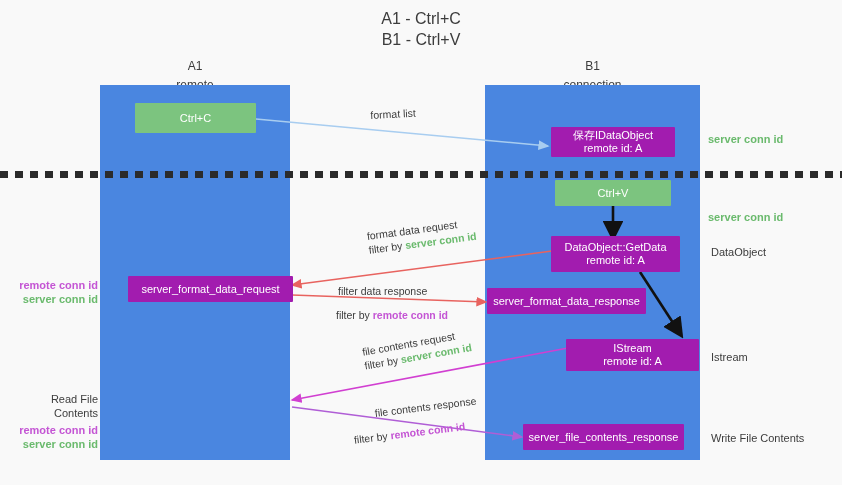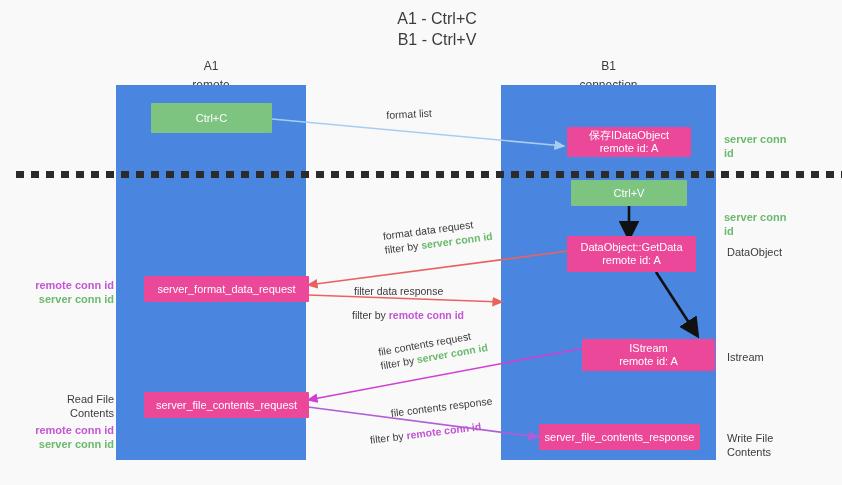--- a/index.html
+++ b/index.html
@@ -10,24 +10,25 @@
   body {
     width: 842px;
     height: 485px;
     position: relative;
     overflow: hidden;
     font-family: "Liberation Sans", sans-serif;
     color: #404040;
   }
   #stage {
     position: absolute;
-    left: 16px; top: 0;
+    left: 0; top: 0;
     width: 776px;
     height: 485px;
     background: #f9f9f9;
+    padding-left: 38px;
   }
   .abs { position: absolute; }
 
   
   #title {
     left: 0; top: 8px;
     width: 842px;
     text-align: center;
     font-size: 16px;
     line-height: 21px;
@@ -62,21 +63,21 @@
     justify-content: center;
     color: #ffffff;
     font-size: 11px;
     line-height: 13px;
     text-align: center;
     border-radius: 1px;
     white-space: pre-line;
     padding: 2px 4px;
   }
   .node.green  { background: #7cc47f; }
-  .node.orange { background: #ec4899; }
+  .node.orange { background: #a21caf; }
 
   
   .side {
     font-size: 11px;
     line-height: 14px;
   }
   .side.plain  { color: #3c3c3c; }
   .txt-green   { color: #6aba6d; font-weight: bold; }
   .txt-purple  { color: #c455d4; font-weight: bold; }
 
@@ -152,30 +153,30 @@
 
     <line x1="568" y1="348" x2="292" y2="400" stroke="#d13fd1" stroke-width="1.6" marker-end="url(#ah-magenta)"></line>
 
     <line x1="292" y1="407" x2="522" y2="437" stroke="#b05ed6" stroke-width="1.6" marker-end="url(#ah-purple)"></line>
   </svg>
 
   <div class="abs node green" style="left:135px; top:103px; width:121px; height:30px;">Ctrl+C</div>
 
   <div class="abs node orange" style="left:128px; top:276px; width:165px; height:26px;">server_format_data_request</div>
 
-  <div class="abs node orange" style="left:128px; top:392px; width:165px; height:26px;">server_file_contents_request</div>
 
   <div class="abs node orange" style="left:551px; top:127px; width:124px; height:30px;">保存IDataObject
 remote id: A</div>
 
   <div class="abs node green" style="left:555px; top:180px; width:116px; height:26px;">Ctrl+V</div>
 
   <div class="abs node orange" style="left:551px; top:236px; width:129px; height:36px;">DataObject::GetData
 remote id: A</div>
 
+  <div class="abs node orange" style="left:487px; top:288px; width:159px; height:26px;">server_format_data_response</div>
 
   <div class="abs node orange" style="left:566px; top:339px; width:133px; height:32px;">IStream
 remote id: A</div>
 
   <div class="abs node orange" style="left:523px; top:424px; width:161px; height:26px;">server_file_contents_response</div>
 
   <div class="abs" id="separator"></div>
 
   <div class="abs flow-label" style="left:370px; top:108px; transform:rotate(-3deg); transform-origin:left top;">format list</div>
 

